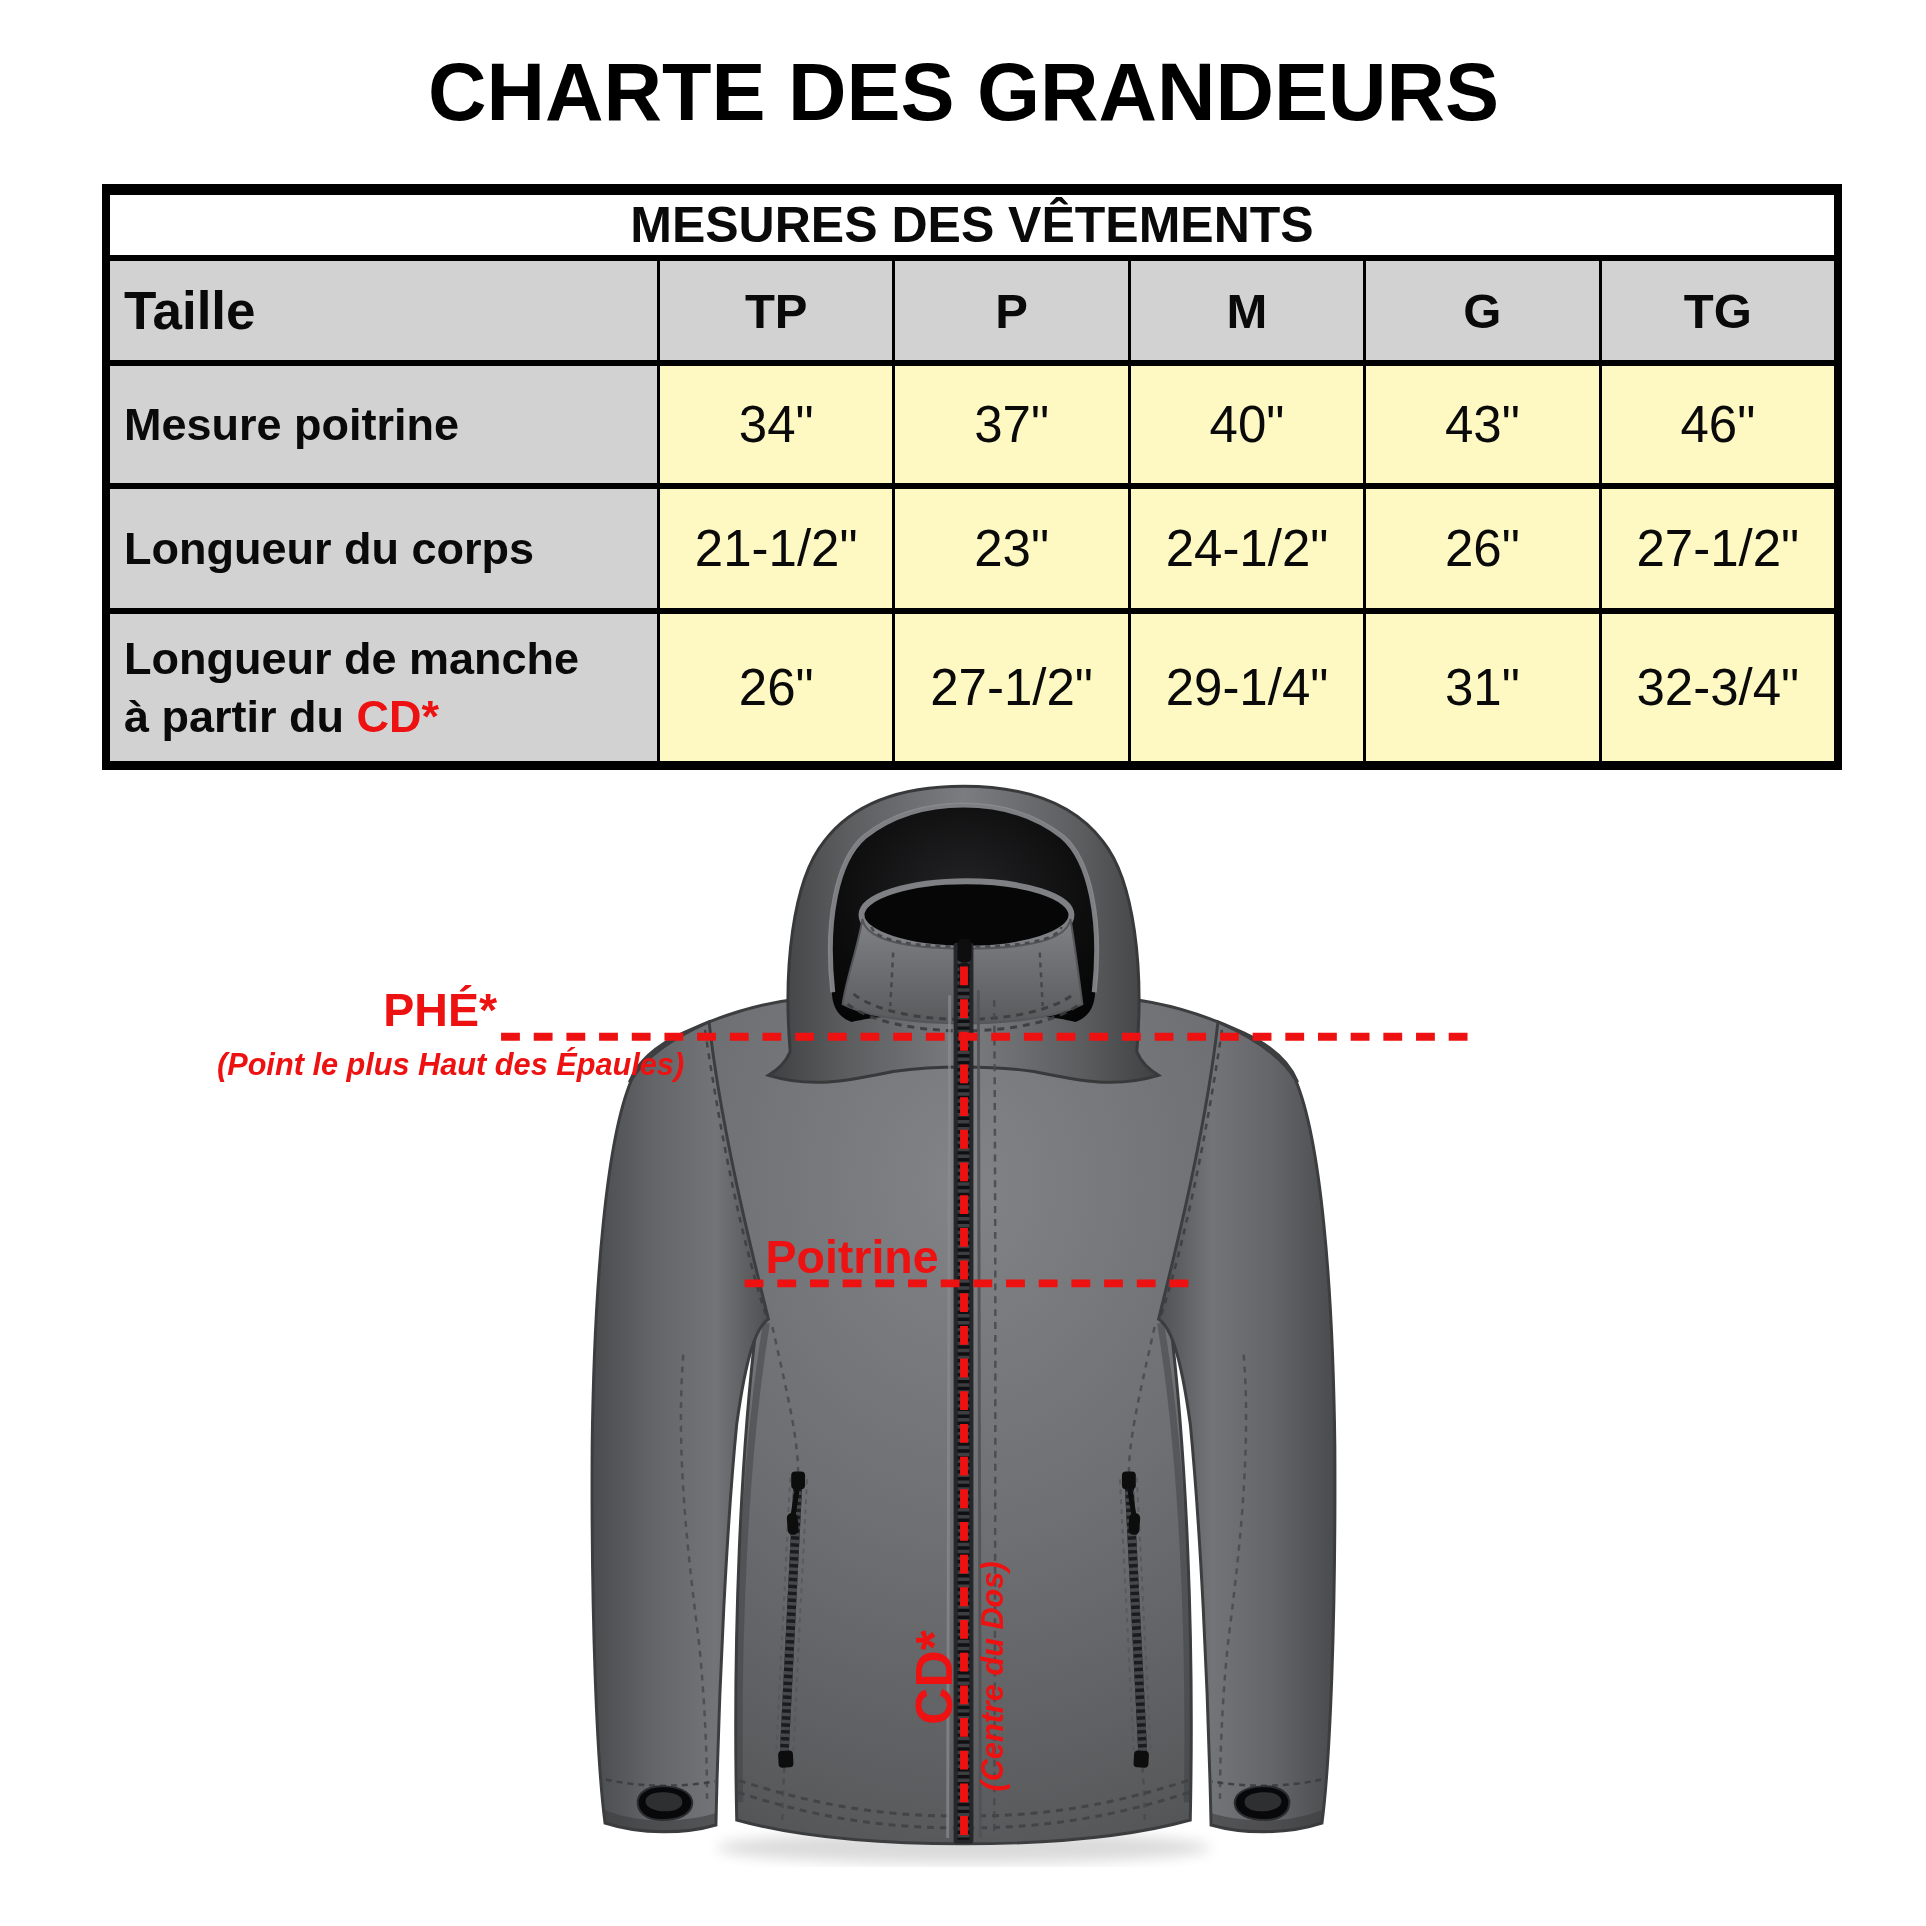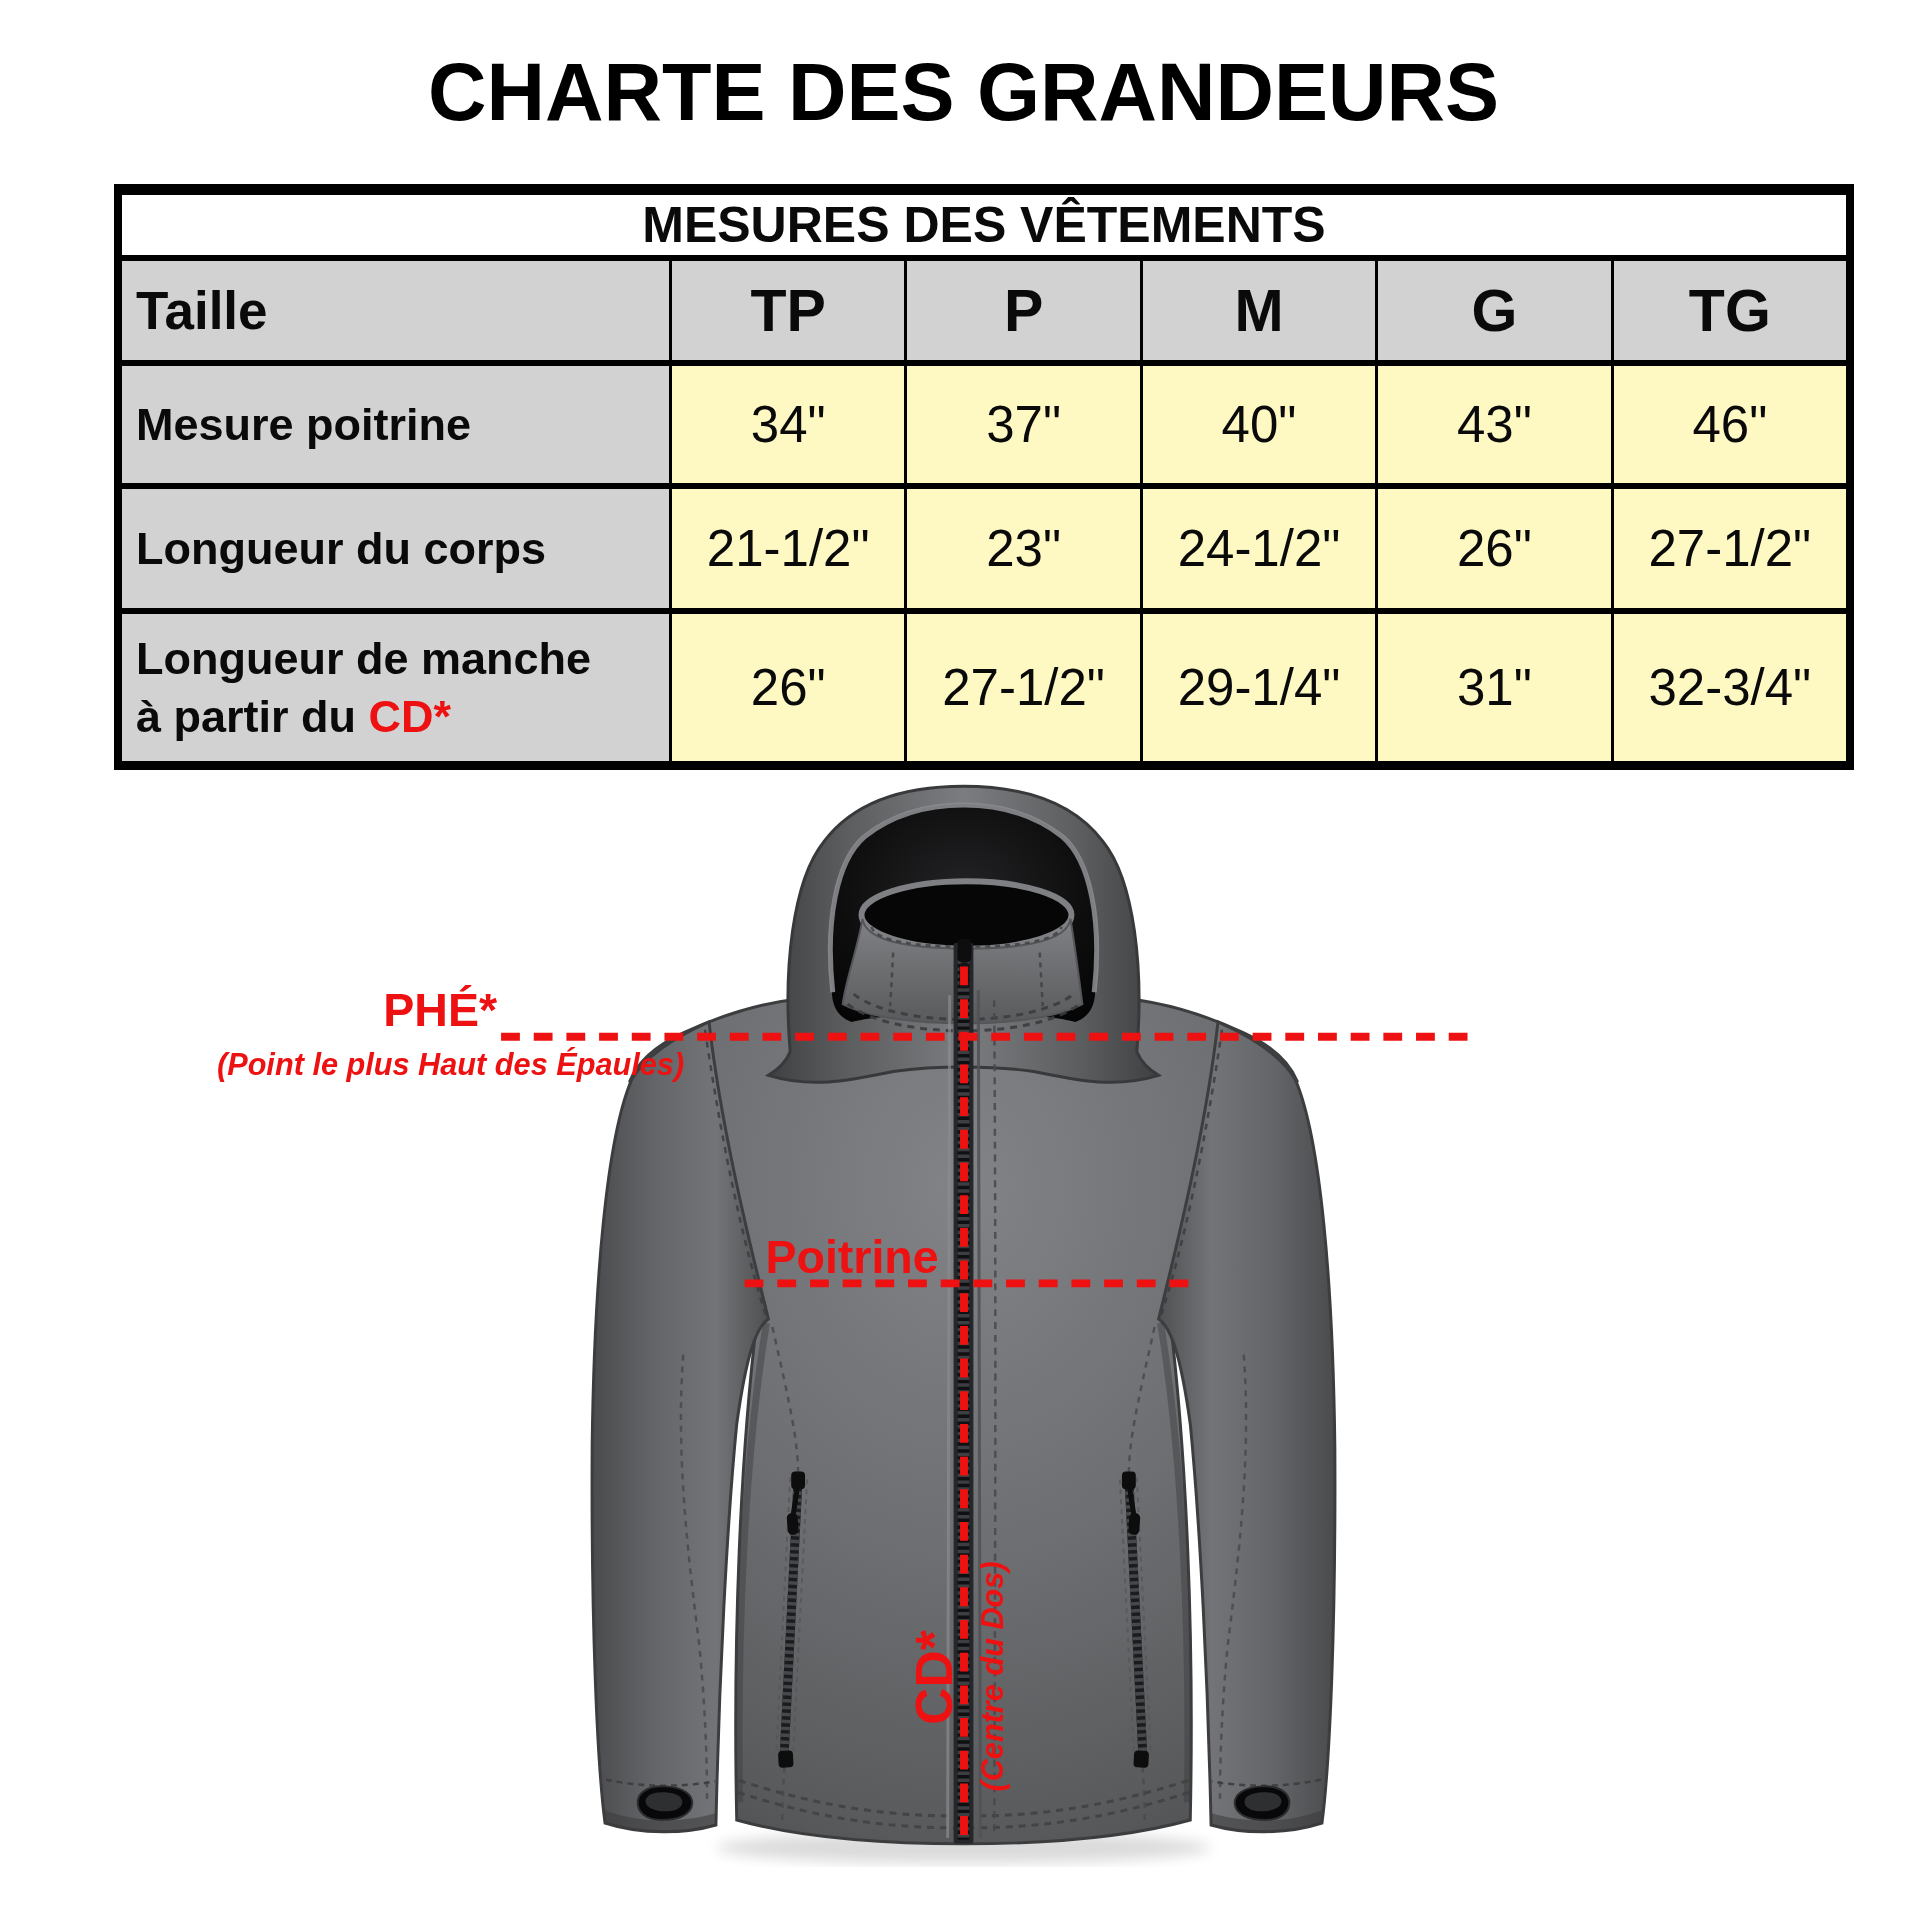--- a/index.html
+++ b/index.html
@@ -8,42 +8,42 @@
     font-family:"Liberation Sans","DejaVu Sans",sans-serif;color:#0a0a0a;
   }
   .title{
     position:absolute;top:46px;left:0;width:100%;text-align:center;
     font-size:81px;font-weight:700;letter-spacing:0px;color:#000;
   }
   
   .chart-table{
     position:absolute;left:102px;top:184px;width:1740px;height:586px;
     box-sizing:border-box;border:8px solid #000;border-top-width:11px;border-bottom-width:9px;
-    display:flex;flex-direction:column;background:#fff;margin-left:12px;
+    display:flex;flex-direction:column;background:#fff;
   }
   .thead{
     flex:0 0 60px;border-bottom:6px solid #000;display:flex;align-items:center;justify-content:center;
     font-size:50px;font-weight:700;background:#fff;
   }
   .trow{display:flex;border-bottom:6px solid #000;}
   .trow:last-child{border-bottom:none;}
   .row-sizes{flex:0 0 99px;background:#d2d2d2;}
   .row-data{background:#fef9c3;}
   .r0{flex:0 0 117px;} .r1{flex:0 0 119px;} .r2{flex:1;}
   .cell{box-sizing:border-box;display:flex;flex-direction:column;justify-content:center;}
   .cell-label{
     flex:0 0 547px;padding-left:14px;font-weight:700;font-size:45px;line-height:1.28;
     background:#d2d2d2;justify-content:center;
   }
   .row-sizes .cell-label{font-size:53px;}
   .cell-val{
     flex:1;border-left:3px solid #000;align-items:center;text-align:center;
     font-size:51px;font-weight:400;
   }
-  .row-sizes .cell-val{font-size:59px;font-weight:700;}
+  .row-sizes .cell-val{font-size:49px;font-weight:700;}
   .red{color:#EE1111;}
   
   .diagram-svg{position:absolute;left:0;top:0;width:1927px;height:1927px;}
 </style>
 </head>
 <body>
 
 <div class="page">
 
   <div class="title">CHARTE DES GRANDEURS</div>

